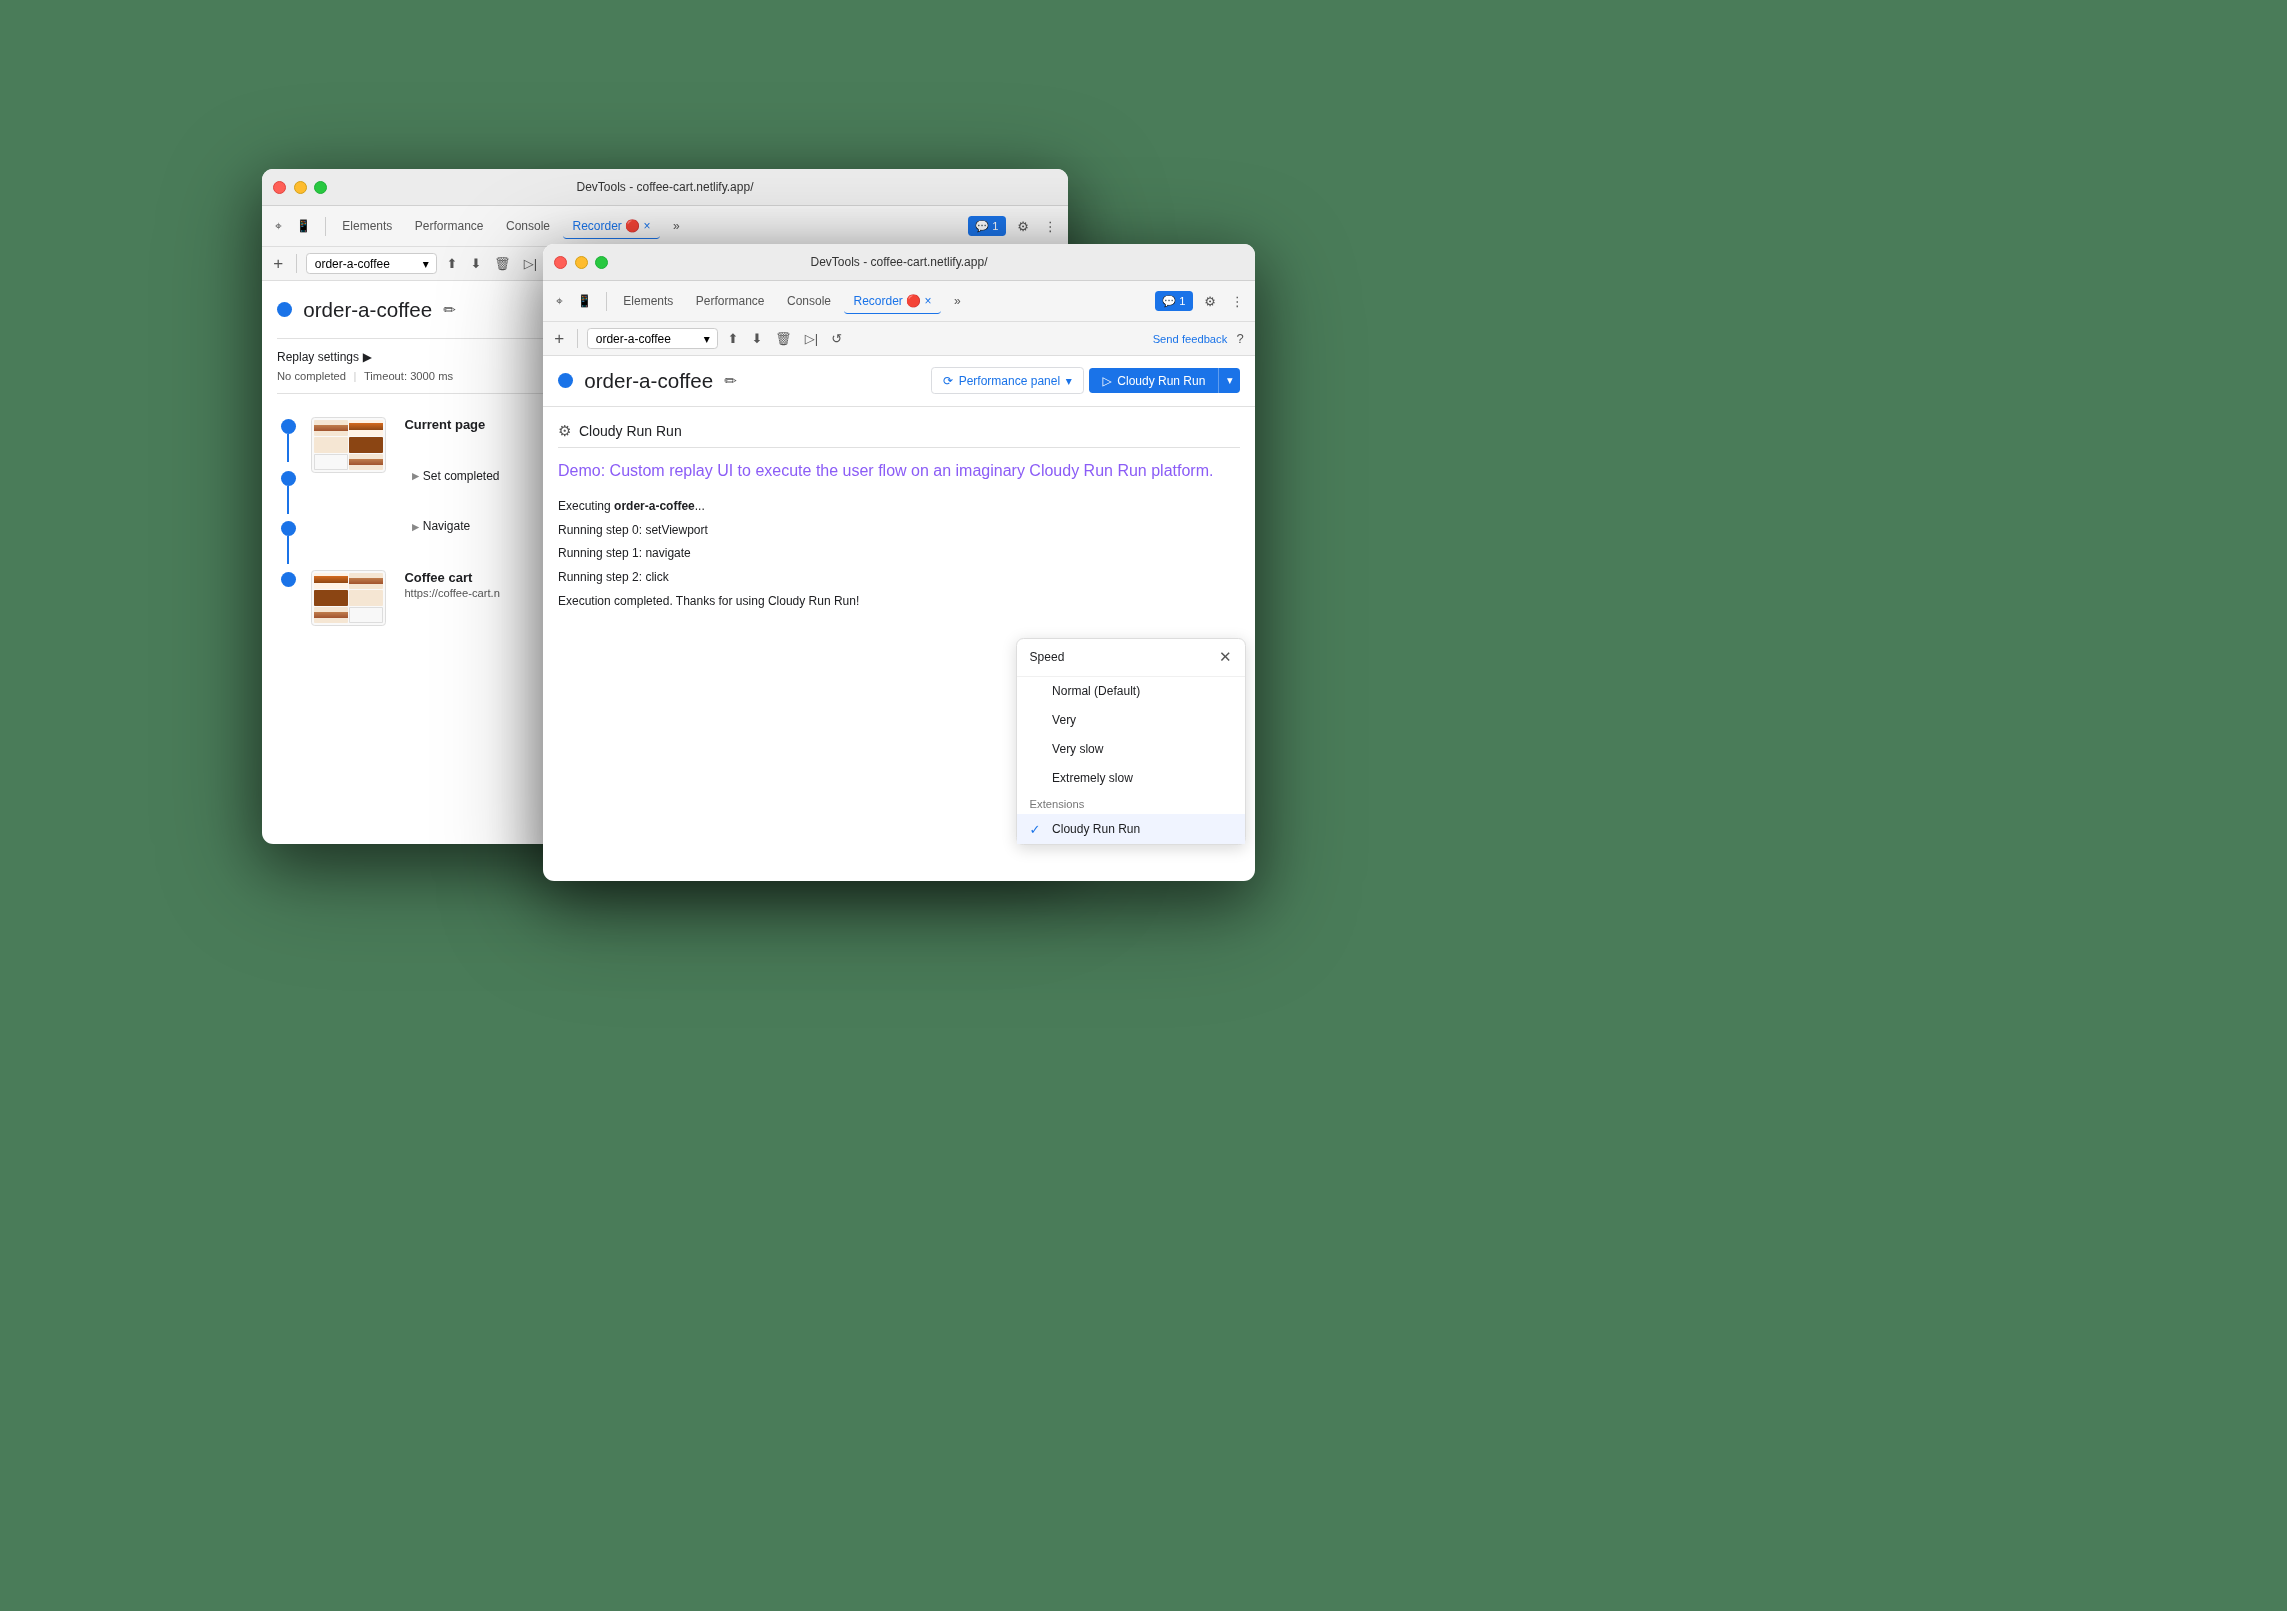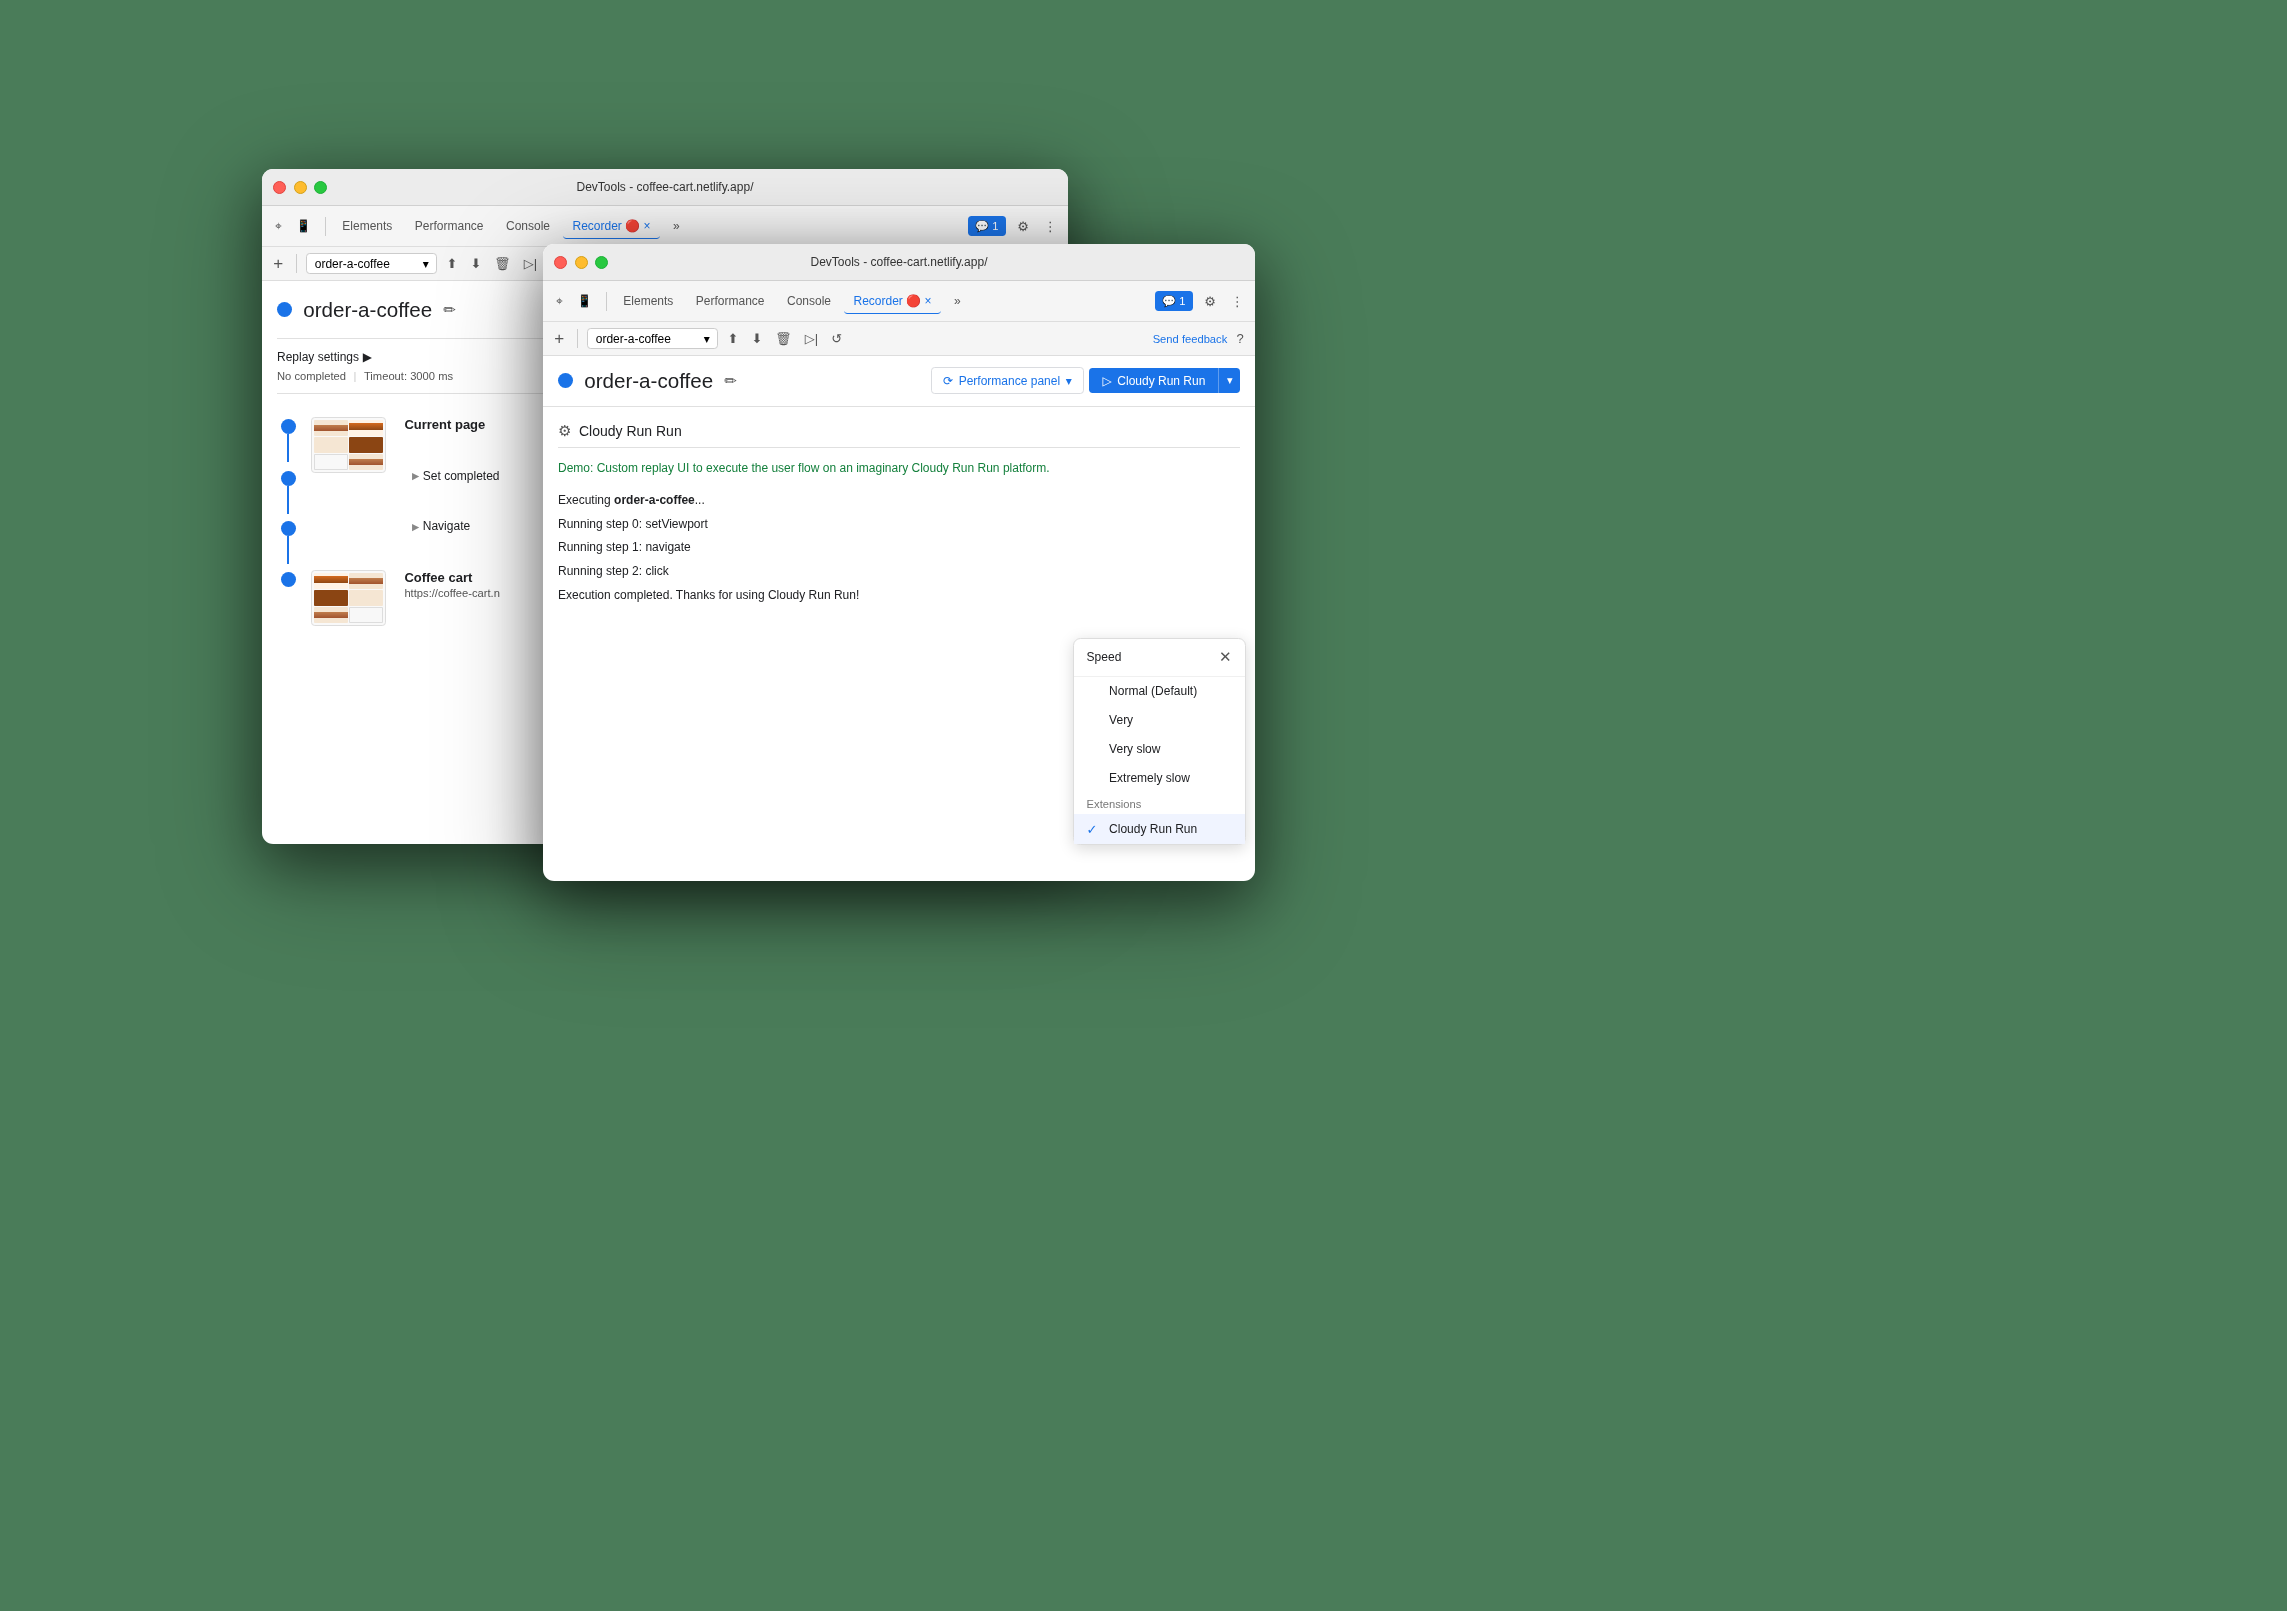--- a/index.html
+++ b/index.html
@@ -370,22 +370,22 @@
       color: #555;
     }
 
     .extension-title {
       font-size: 14px;
       font-weight: 500;
       color: #202124;
     }
 
     .extension-desc {
-      font-size: 12px;
-      color: #15803d;
+      font-size: 16px;
+      color: #8b5cf6;
       margin-bottom: 11.2px;
       line-height: 1.5;
     }
 
     .log-line {
       font-size: 12px;
       color: #202124;
       padding: 2.8px 0;
       line-height: 1.5;
     }
@@ -394,21 +394,21 @@
       font-weight: 700;
     }
 
     
     .speed-dropdown {
       position: absolute;
       background: white;
       border: 0.9px solid #ddd;
       border-radius: 7.5px;
       box-shadow: 0 3.7px 15px rgba(0,0,0,0.15);
-      width: 173px;
+      width: 230px;
       right: 9.4px;
       top: 394px;
       z-index: 100;
     }
 
     .speed-dropdown-header {
       display: flex;
       align-items: center;
       justify-content: space-between;
       padding: 9.4px 13px;

